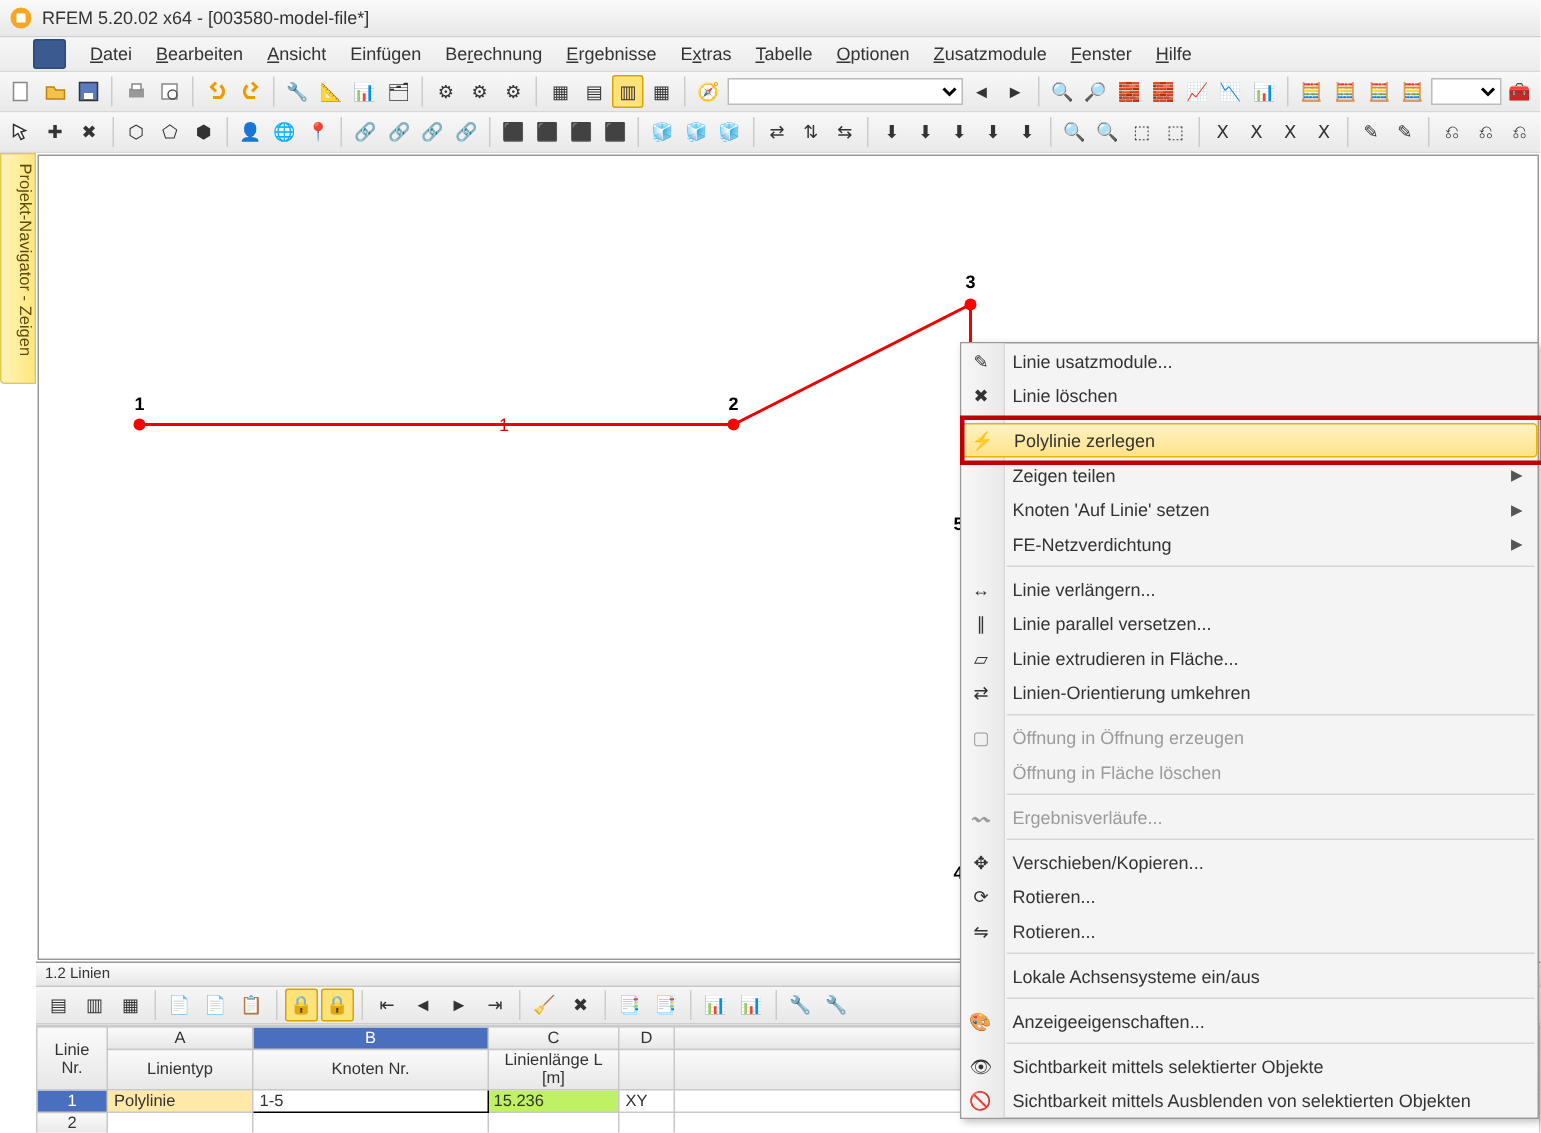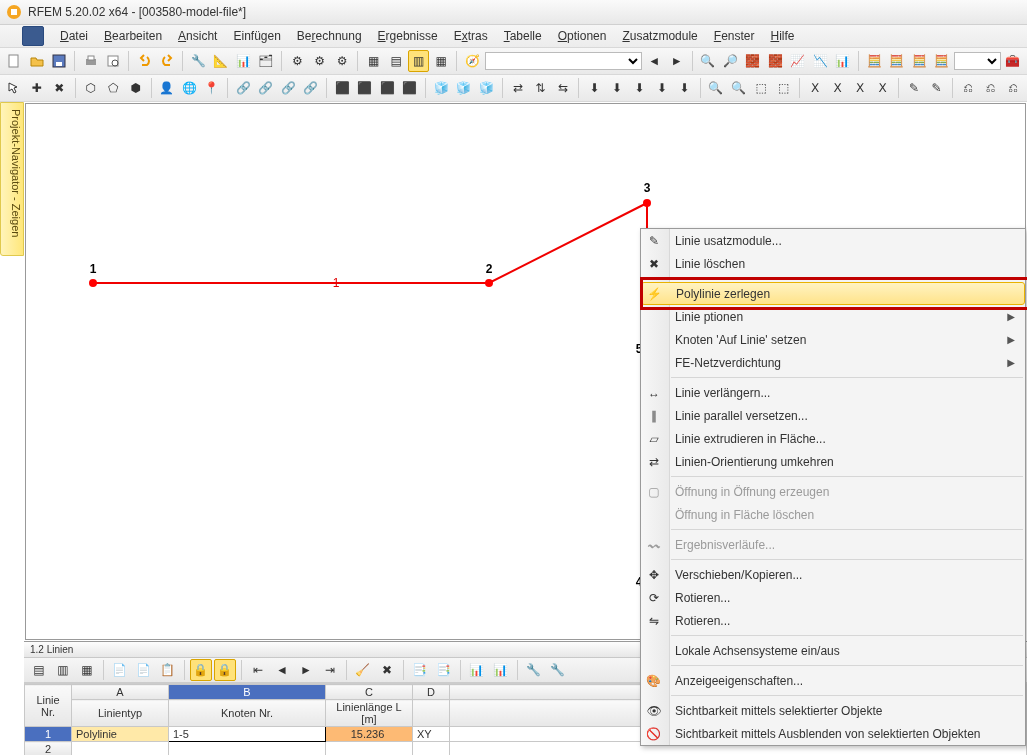--- a/index.html
+++ b/index.html
@@ -21,21 +21,21 @@
 .bottom-panel{height:117px;background:#f4f4f4;border-top:1px solid #999}
 .bp-title{background:linear-gradient(#fdfdfd,#e7e7e7);border-bottom:1px solid #c8c8c8;padding:2px 6px;font-size:10px}
 .bp-toolbar{height:24px;background:linear-gradient(#f6f6f6,#e8e8e8);border-bottom:1px solid #ccc;display:flex;align-items:center;gap:2px;padding:0 4px}
 .bp-table{background:#fff;border-top:1px solid #ccc}
 .bp-table table{border-collapse:collapse;width:100%;font-size:11px}
 .bp-table th,.bp-table td{border:1px solid #c8c8c8;padding:1px 3px;text-align:center;background:#f2f2f2}
 .bp-table .colhead{background:linear-gradient(#fafafa,#e7e7e7);font-weight:normal}
 .bp-table .rowhead{background:linear-gradient(#fafafa,#e7e7e7)}
 .bp-table .selrow td:first-child{background:#4a6fbf;color:#fff}
 .bp-table .cell{background:#fff;text-align:left;padding-left:4px}
-.bp-table .cellr{background:#fdba74;text-align:center;padding-right:6px}
+.bp-table .cellr{background:#bef264;text-align:left;padding-right:6px}
 .bp-table .selcell{background:#ffe9a8}
 .ctx-menu{position:absolute;left:640px;top:228px;width:384px;background:#f4f4f4;border:1px solid #9a9a9a;box-shadow:2px 2px 5px rgba(0,0,0,.25);font-size:12px;color:#333;z-index:50}
 .ctx-menu .icon-col{position:absolute;left:0;top:0;bottom:0;width:28px;background:linear-gradient(90deg,#f7f7f7,#eaeaea);border-right:1px solid #d8d8d8}
 .ctx-item{position:relative;height:23px;display:flex;align-items:center;padding-left:34px;cursor:default}
 .ctx-item.disabled{color:#9b9b9b}
 .ctx-item .arrow{position:absolute;right:10px;font-size:10px;color:#555}
 .ctx-item .mi-icon{position:absolute;left:5px;width:16px;height:16px;display:flex;align-items:center;justify-content:center}
 .ctx-sep{height:1px;background:#d6d6d6;margin:3px 2px 3px 30px}
 .ctx-item.highlight{background:linear-gradient(#fff3c2,#ffe38a);border:1px solid #e9b200;border-radius:3px;margin:0;height:21px}
 .ctx-hl-ring{position:absolute;left:640px;top:277px;width:384px;height:27px;border:3px solid #c00000;z-index:60;pointer-events:none}
@@ -313,21 +313,21 @@
   <div class="ctx-item">
     <span class="mi-icon">✖</span>
     <span>Linie löschen</span>
     </div>
   <div class="ctx-sep"></div>
   <div class="ctx-item highlight">
     <span class="mi-icon">⚡</span>
     <span>Polylinie zerlegen</span>
     </div>
   <div class="ctx-item">
-    <span>Linie ptionen</span>
+    <span>Zeigen teilen</span>
       <span class="arrow">▶</span>
     </div>
   <div class="ctx-item">
     <span>Knoten 'Auf Linie' setzen</span>
       <span class="arrow">▶</span>
     </div>
   <div class="ctx-item">
     <span>FE-Netzverdichtung</span>
       <span class="arrow">▶</span>
     </div>

